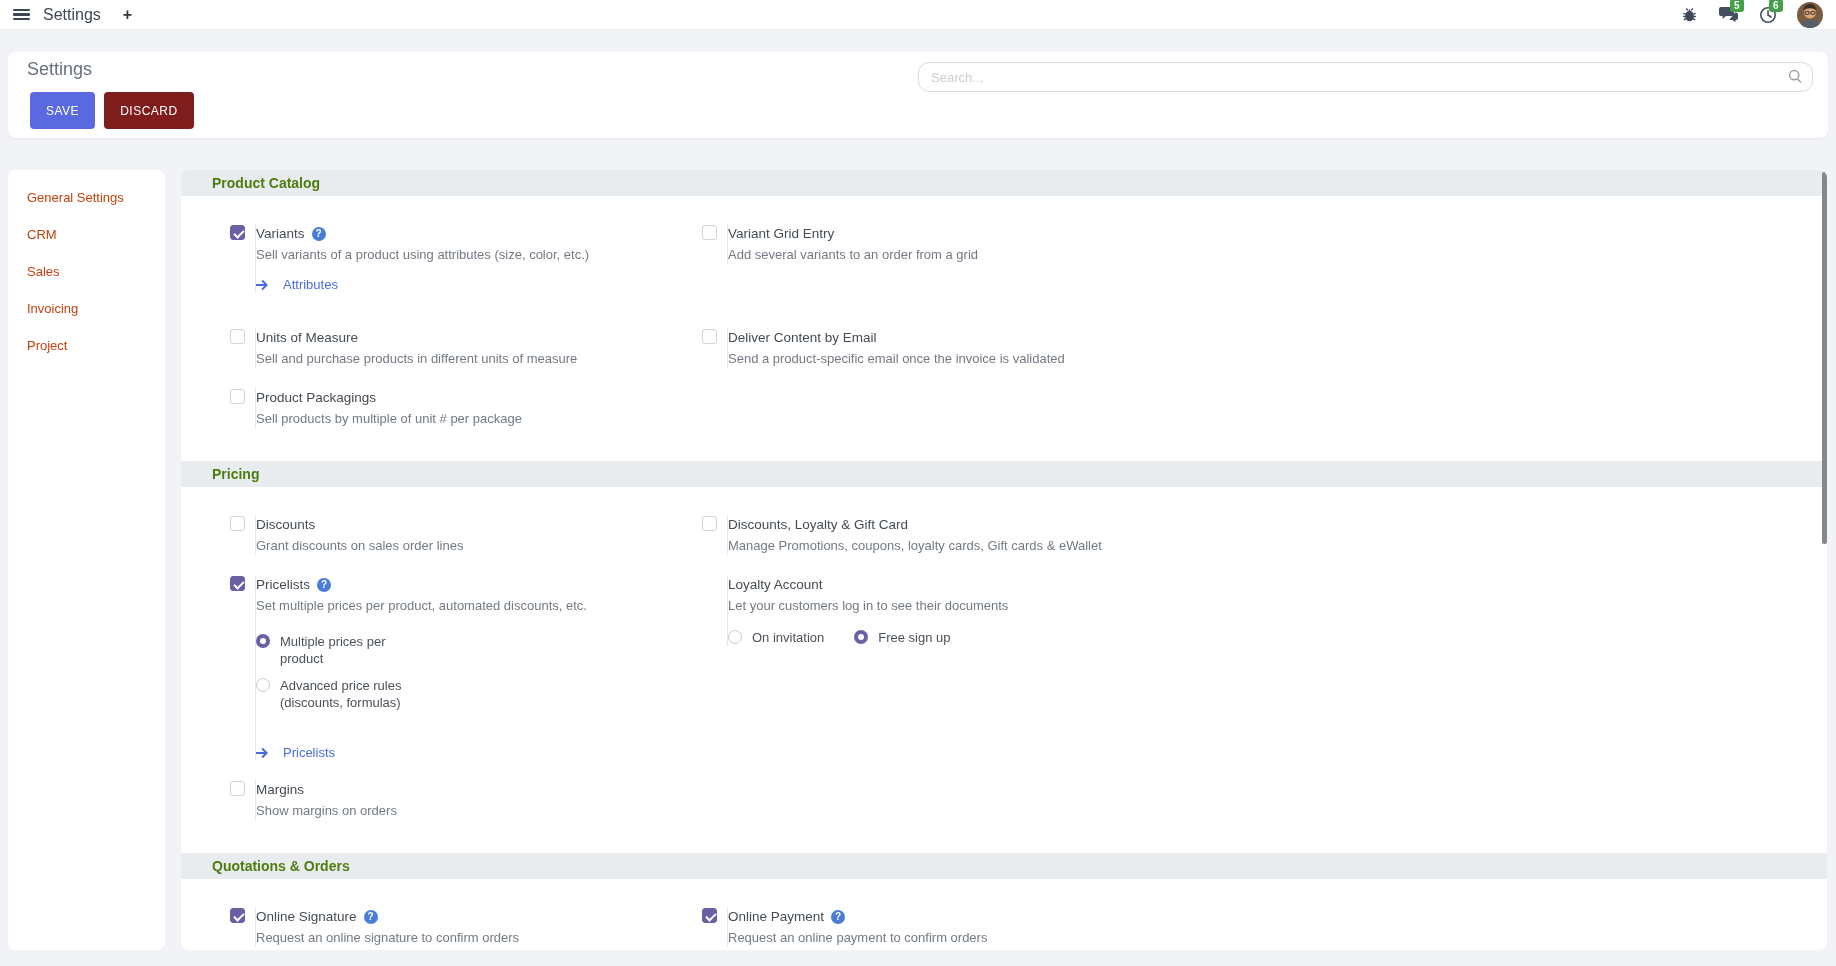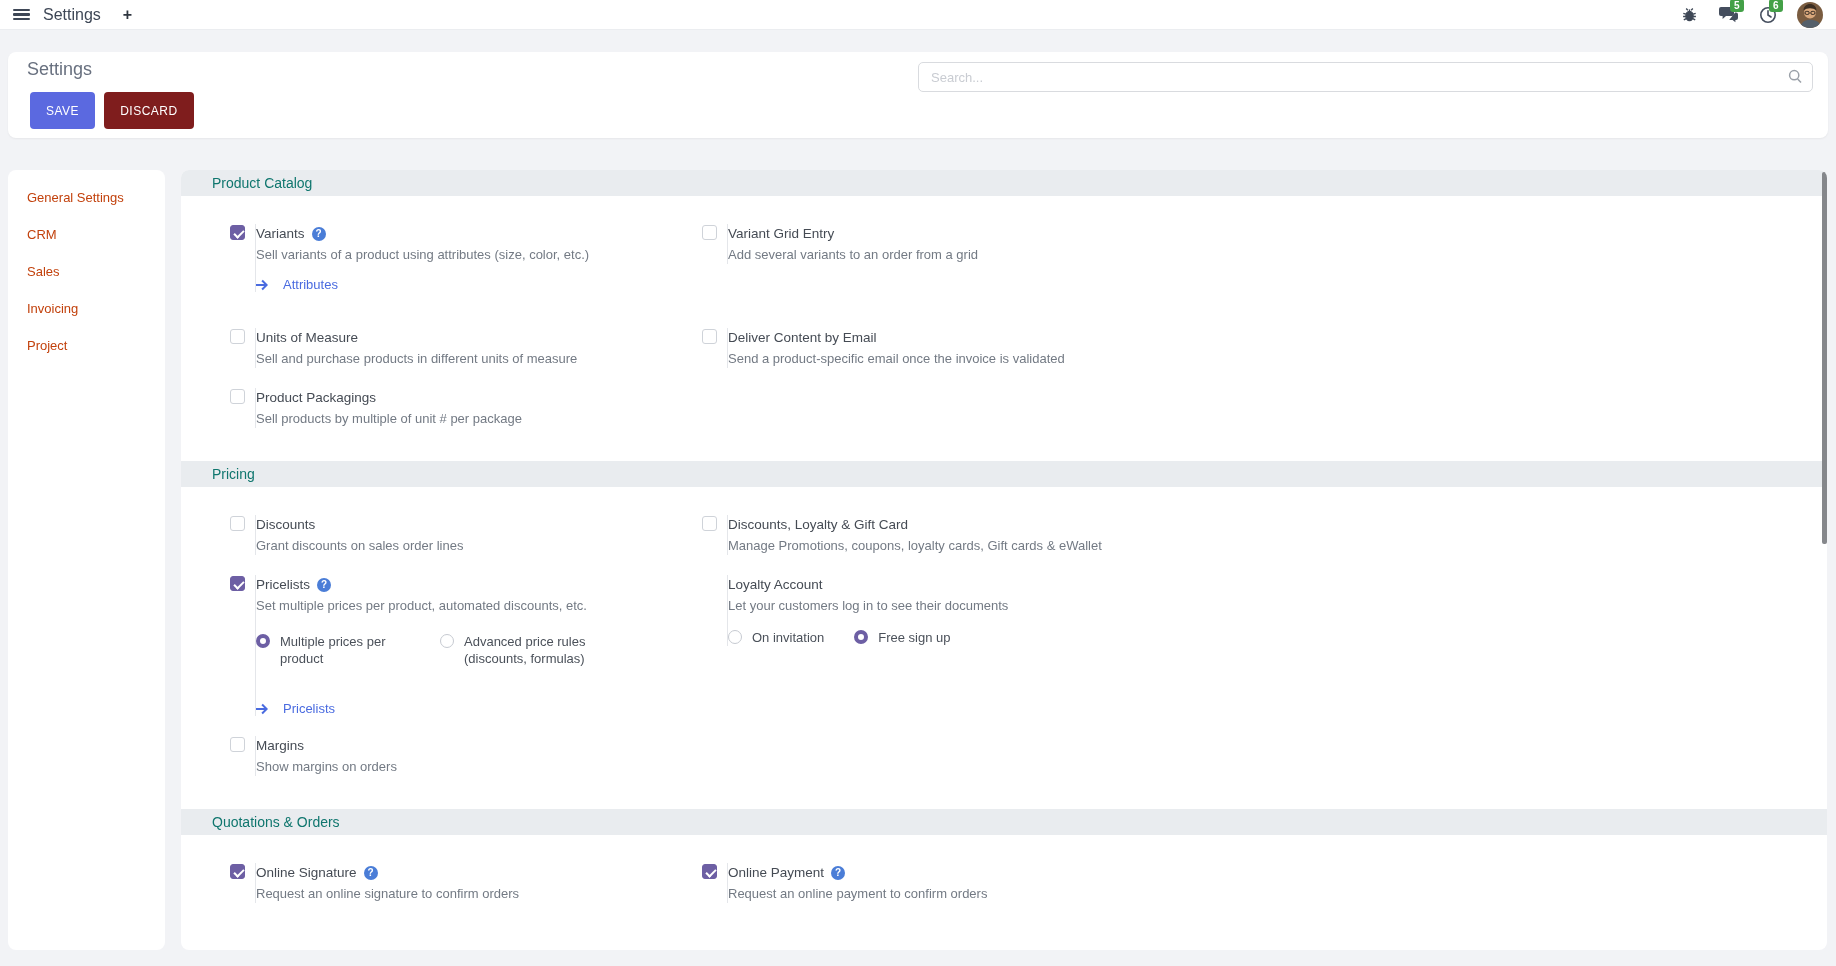--- a/index.html
+++ b/index.html
@@ -41,21 +41,21 @@
   .btn-row { position:absolute; left:22px; top:40px; display:flex; gap:9px; }
   .btn {
     height:37px; padding:0 16px; border:none; border-radius:4px;
     color:#fff; font-size:12px; letter-spacing:.5px; cursor:pointer;
     font-family:"Liberation Sans",sans-serif;
   }
   .btn-save { background:#5b69e0; }
   .btn-discard { background:#7f1d1d; }
   .search-wrap { position:absolute; top:10px; right:15px; width:895px; height:30px; }
   .search-wrap input {
-    width:100%; height:100%; border:1px solid #d9dbdf; border-radius:5px;
+    width:100%; height:100%; border:1px solid #d9dbdf; border-radius:11px;
     padding:0 36px 0 12px; font-size:13px; color:#454b54; outline:none;
     font-family:"Liberation Sans",sans-serif;
   }
   .search-wrap input::placeholder { color:#c9ccd2; }
   .search-ic { position:absolute; right:10px; top:7px; cursor:pointer; }
 
   
   .sidebar {
     position:absolute; left:8px; top:170px; width:157px; height:780px;
     background:#fff; border-radius:8px; padding-top:9px;
@@ -64,21 +64,21 @@
 
   
   .main {
     position:absolute; left:181px; top:170px; width:1646px; height:780px;
     background:#fff; border-radius:8px; overflow:hidden;
   }
   .scroll-thumb { position:absolute; right:0; top:2px; width:5px; height:372px; background:#85878b; border-radius:2px; }
 
   .sec-header {
     height:26px; line-height:26px; background:#e9ecef;
-    padding-left:31px; font-size:14px; font-weight:400; color:#0f766e;
+    padding-left:31px; font-size:14px; font-weight:700; color:#4d7c0f;
   }
   .sec-body {
     display:grid; grid-template-columns:472px 1fr;
     padding:28px 40px 13px 49px; align-items:start;
   }
 
   .block { display:flex; margin-bottom:20px; }
   .block.mb-xl { margin-bottom:36px; }
   .cb {
     appearance:none; -webkit-appearance:none;
@@ -100,21 +100,21 @@
     width:14px; height:14px; border-radius:50%; background:#4a7dd7; flex:none;
     display:flex; align-items:center; justify-content:center; cursor:pointer;
   }
   .help::after { content:"?"; color:#fff; font-size:10px; font-weight:700; }
   .desc { margin-top:3px; font-size:13px; line-height:18px; color:#737a84; max-width:440px; }
   .desc.narrow { max-width:395px; }
 
   .link-row { margin-top:13px; display:flex; align-items:center; gap:14px; color:#4a6be0; font-size:13px; cursor:pointer; }
   .link-row svg { flex:none; }
 
-  .radio-col { display:flex; flex-direction:row; gap:10px; margin-top:18px; }
+  .radio-col { display:flex; flex-direction:column; gap:10px; margin-top:18px; }
   .radio-row { display:flex; gap:30px; margin-top:14px; }
   .radio-item { display:flex; align-items:flex-start; gap:10px; }
   .rad {
     appearance:none; -webkit-appearance:none;
     width:14px; height:14px; border-radius:50%; flex:none; margin-top:1px;
     border:1px solid #c6cad1; background:#fff; cursor:pointer;
   }
   .rad:checked { border:4.5px solid #6d5fa4; }
   .rad-lbl { font-size:13px; line-height:17px; color:#4b515a; cursor:pointer; }
   .rad-lbl.wrap { max-width:150px; }

